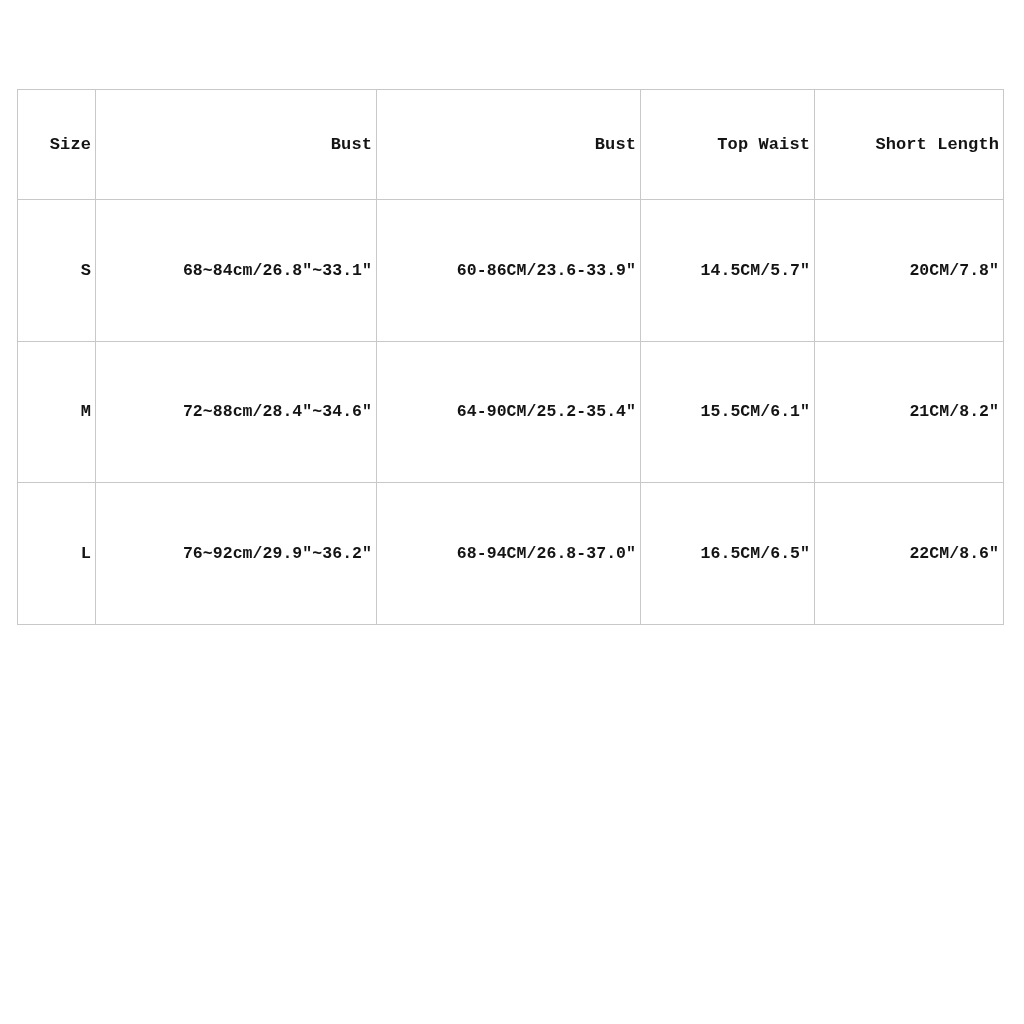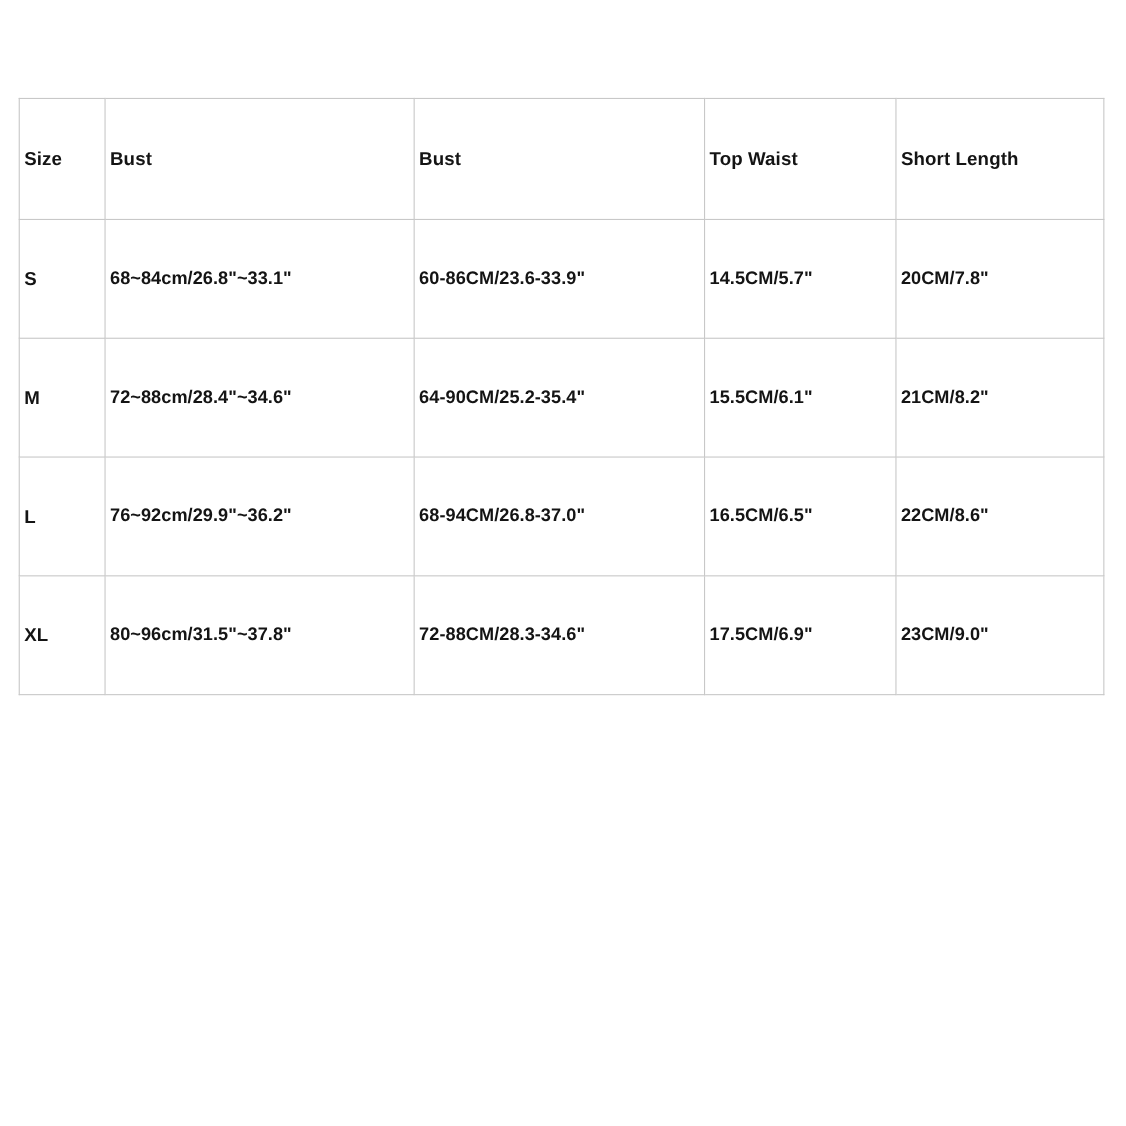--- a/index.html
+++ b/index.html
@@ -29,26 +29,27 @@
 
   #size-chart-table col.col-size       { width: 78px;  }
   #size-chart-table col.col-bust       { width: 281px; }
   #size-chart-table col.col-waist      { width: 264px; }
   #size-chart-table col.col-toplength  { width: 174px; }
   #size-chart-table col.col-shortlength{ width: 189px; }
 
   #size-chart-table th,
   #size-chart-table td {
     border: 1px solid #c8c8c8;
-    text-align: left;
+    text-align: right;
     vertical-align: middle;
     color: #141414;
     font-weight: bold;
     padding: 0 4px;
     white-space: nowrap;
+    font-family: Liberation Mono, monospace;
   }
 
   #size-chart-table thead th {
     height: 109px;
     font-size: 17px;
     letter-spacing: 0.1px;
   }
 
   #size-chart-table tbody td {
     height: 107px;
@@ -95,21 +96,14 @@
       <td>15.5CM/6.1"</td>
       <td>21CM/8.2"</td>
     </tr>
     <tr>
       <td class="cell-size">L</td>
       <td>76~92cm/29.9"~36.2"</td>
       <td>68-94CM/26.8-37.0"</td>
       <td>16.5CM/6.5"</td>
       <td>22CM/8.6"</td>
     </tr>
-    <tr>
-      <td class="cell-size">XL</td>
-      <td>80~96cm/31.5"~37.8"</td>
-      <td>72-88CM/28.3-34.6"</td>
-      <td>17.5CM/6.9"</td>
-      <td>23CM/9.0"</td>
-    </tr>
   </tbody>
 </table>
 
 </body></html>

